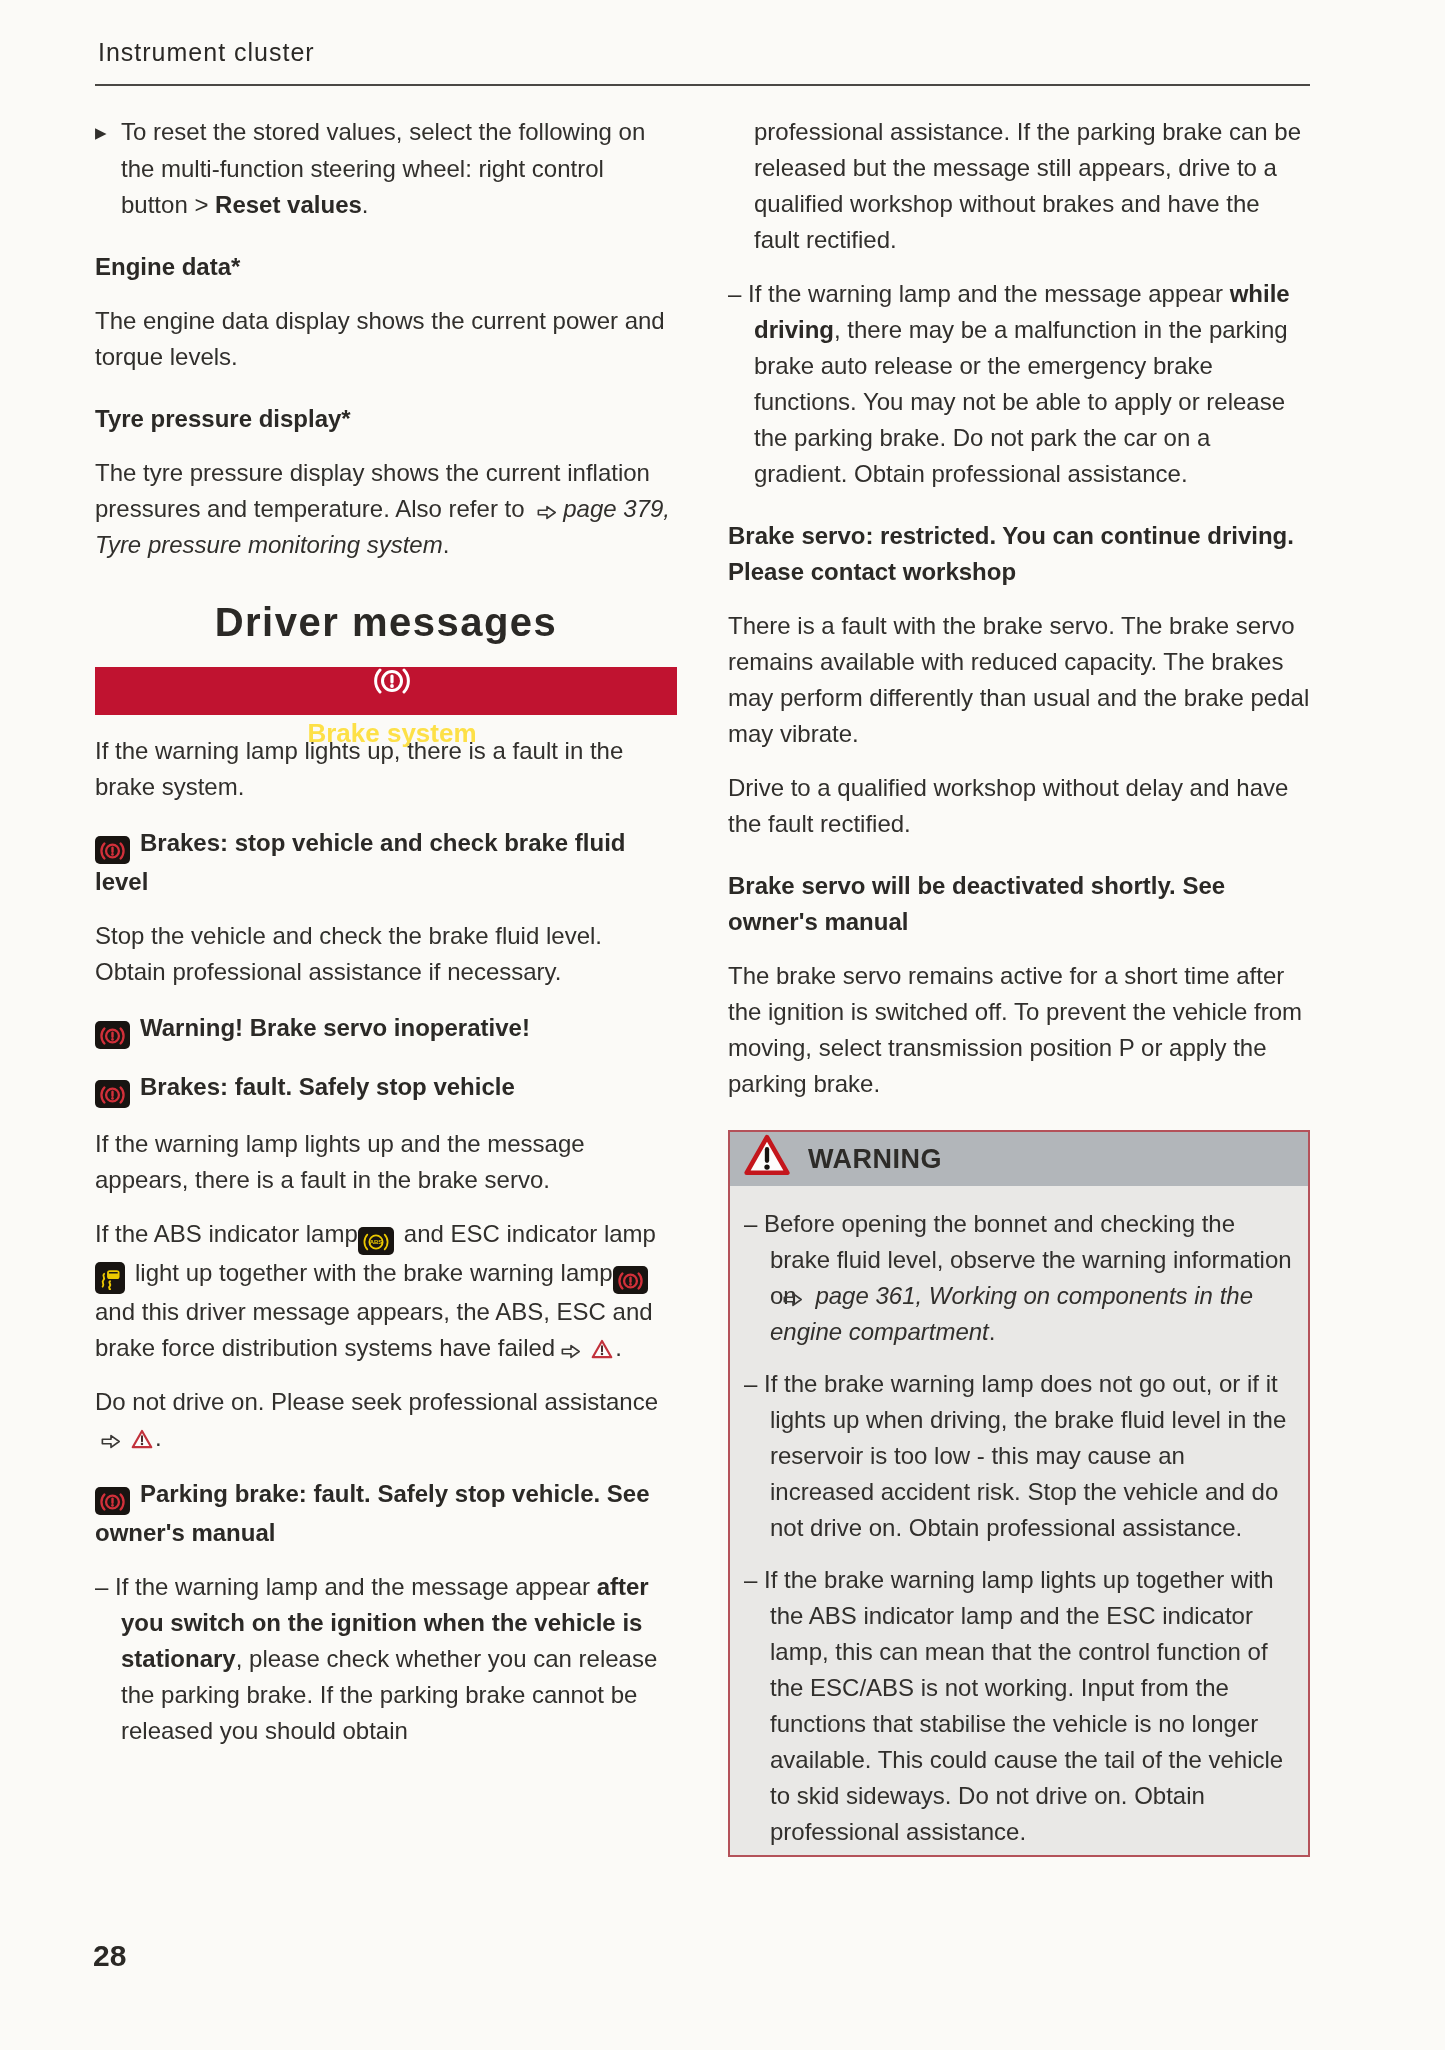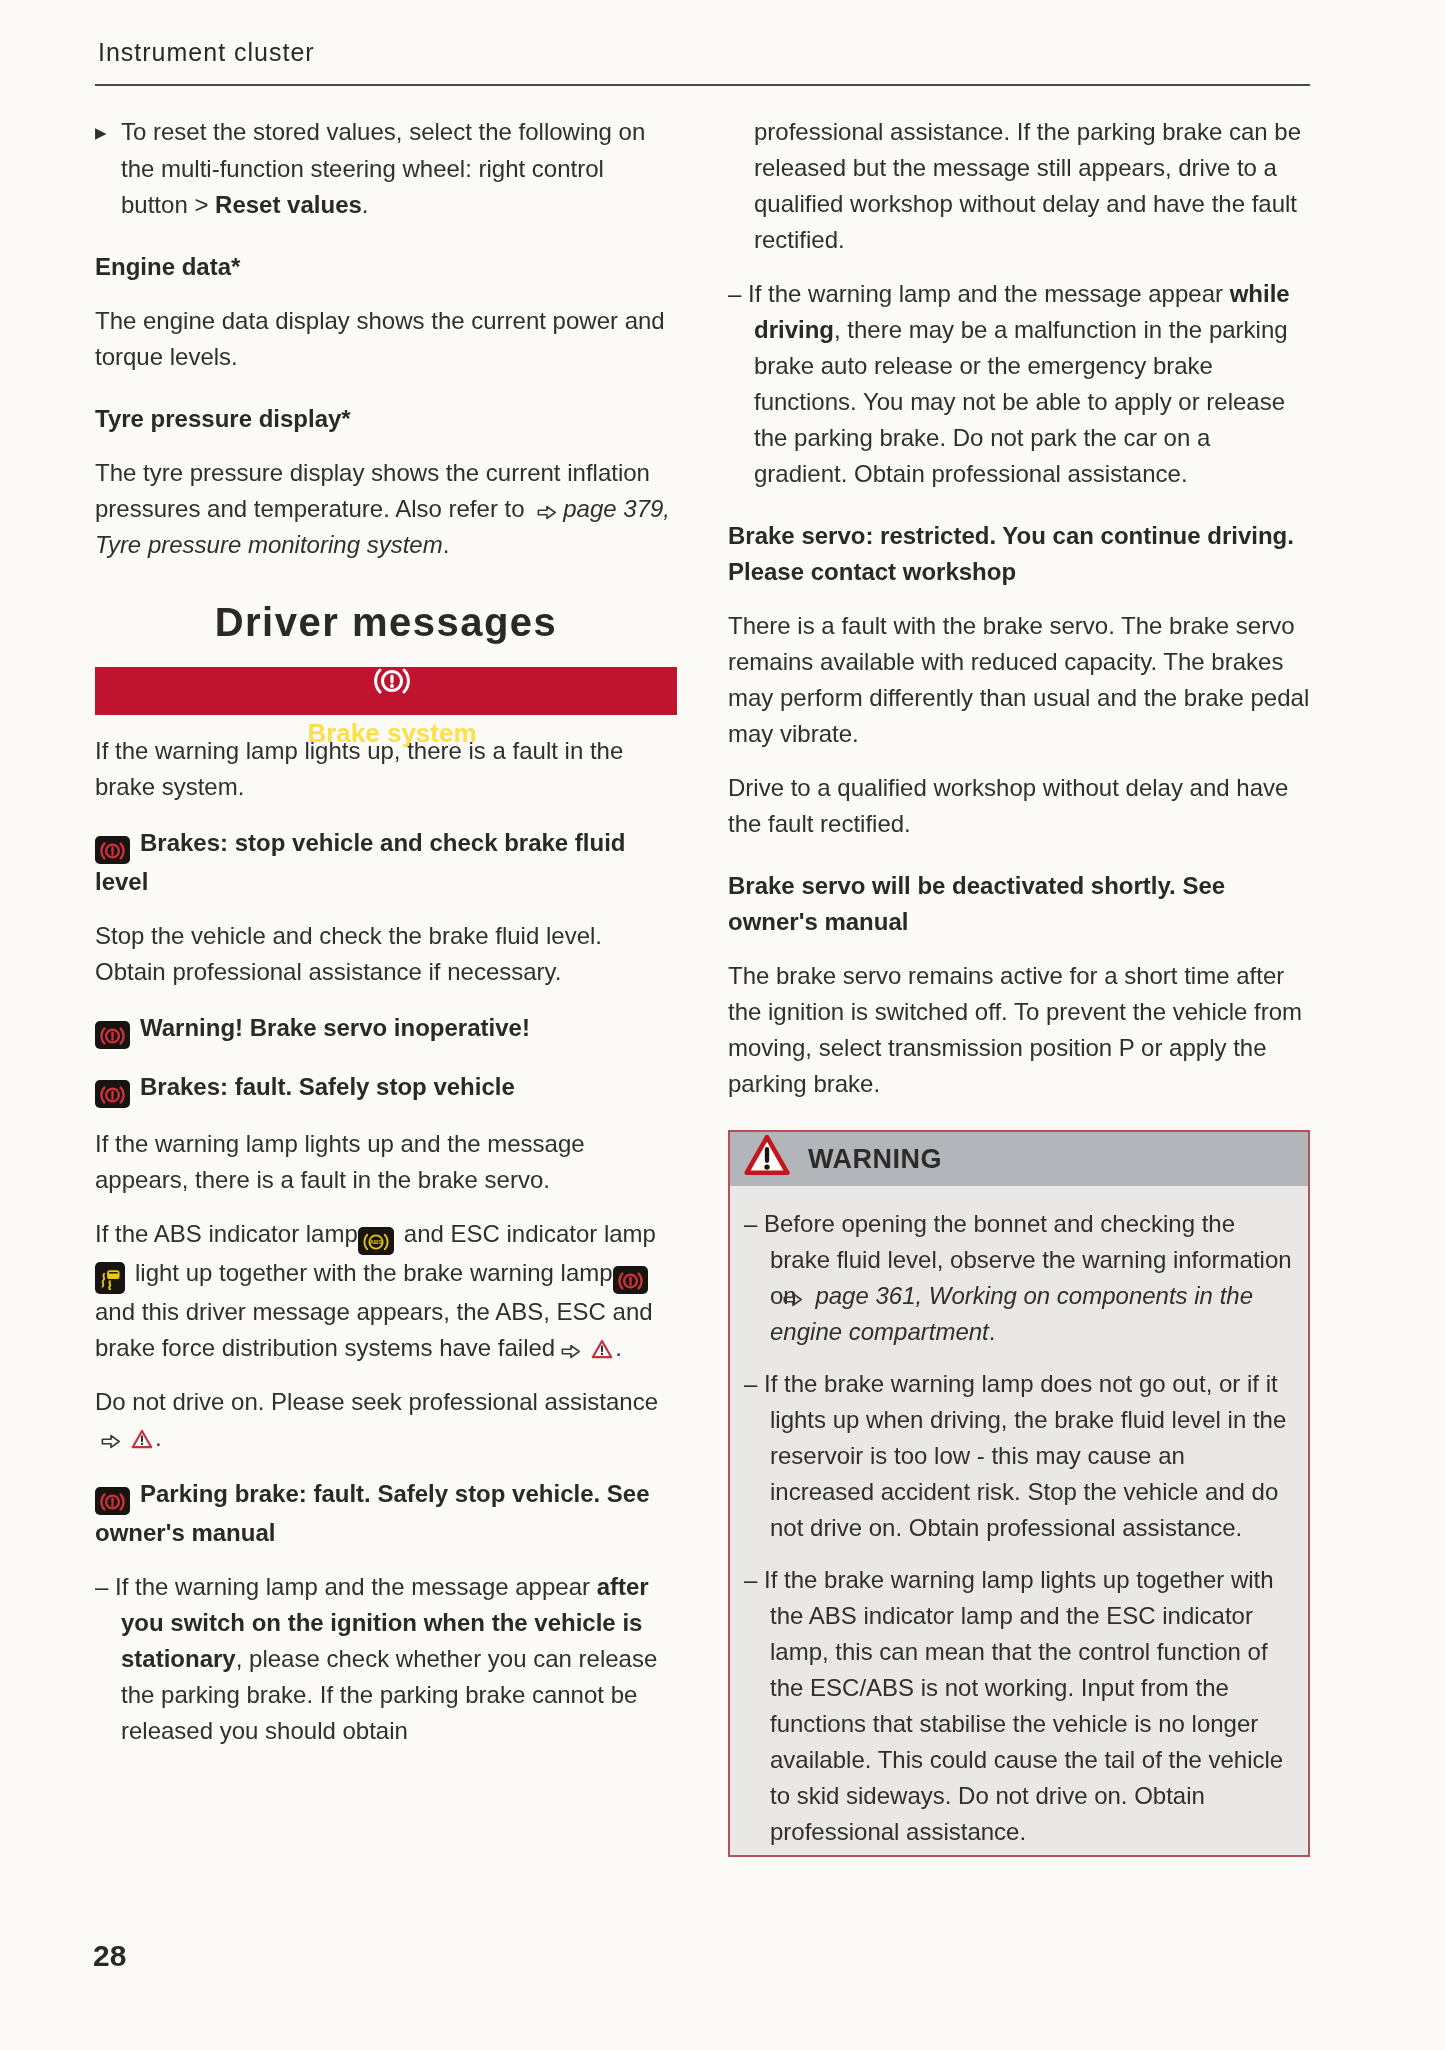--- a/index.html
+++ b/index.html
@@ -171,21 +171,21 @@
           <line x1="20" y1="8" x2="20" y2="14" stroke="#d2303a" stroke-width="3.6" stroke-linecap="round"></line>
           <circle cx="20" cy="18" r="2" fill="#d2303a"></circle>
         </svg></span><b>Parking brake: fault. Safely stop vehicle. See owner's manual</b></p>
 
   <p class="hang"><span>– If the warning lamp and the message appear </span><b>after you switch on the ignition when the vehicle is stationary</b><span>, please check whether you can release the parking brake. If the parking brake cannot be released you should obtain</span></p>
 
 </div>
 
 <div class="col right">
 
-  <p class="indent">professional assistance. If the parking brake can be released but the message still appears, drive to a qualified workshop without delay and have the fault rectified.</p>
+  <p class="indent">professional assistance. If the parking brake can be released but the message still appears, drive to a qualified workshop without brakes and have the fault rectified.</p>
 
   <p class="hang"><span>– If the warning lamp and the message appear </span><b>while driving</b><span>, there may be a malfunction in the parking brake auto release or the emergency brake functions. You may not be able to apply or release the parking brake. Do not park the car on a gradient. Obtain professional assistance.</span></p>
 
   <h3>Brake servo: restricted. You can continue driving. Please contact workshop</h3>
   <p>There is a fault with the brake servo. The brake servo remains available with reduced capacity. The brakes may perform differently than usual and the brake pedal may vibrate.</p>
   <p>Drive to a qualified workshop without delay and have the fault rectified.</p>
 
   <h3>Brake servo will be deactivated shortly. See owner's manual</h3>
   <p>The brake servo remains active for a short time after the ignition is switched off. To prevent the vehicle from moving, select transmission position P or apply the parking brake.</p>
 

